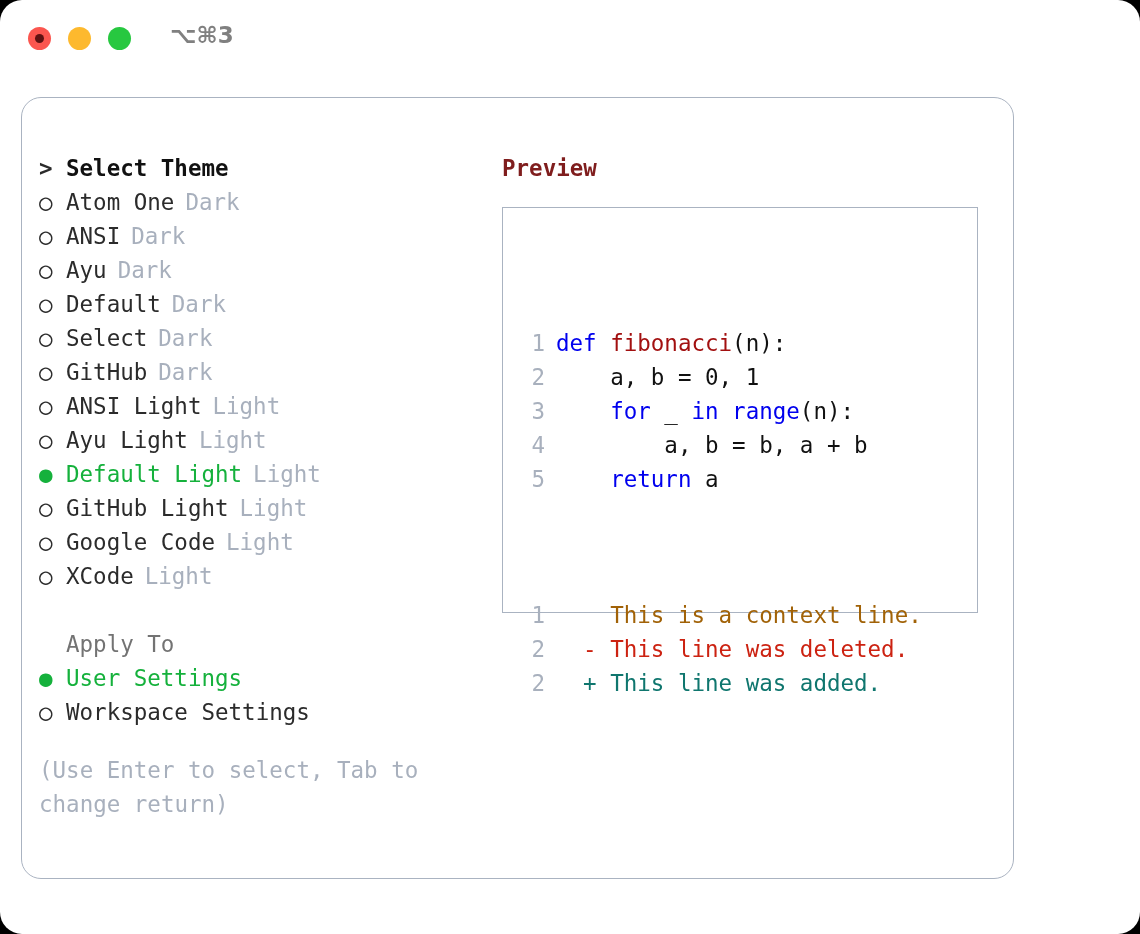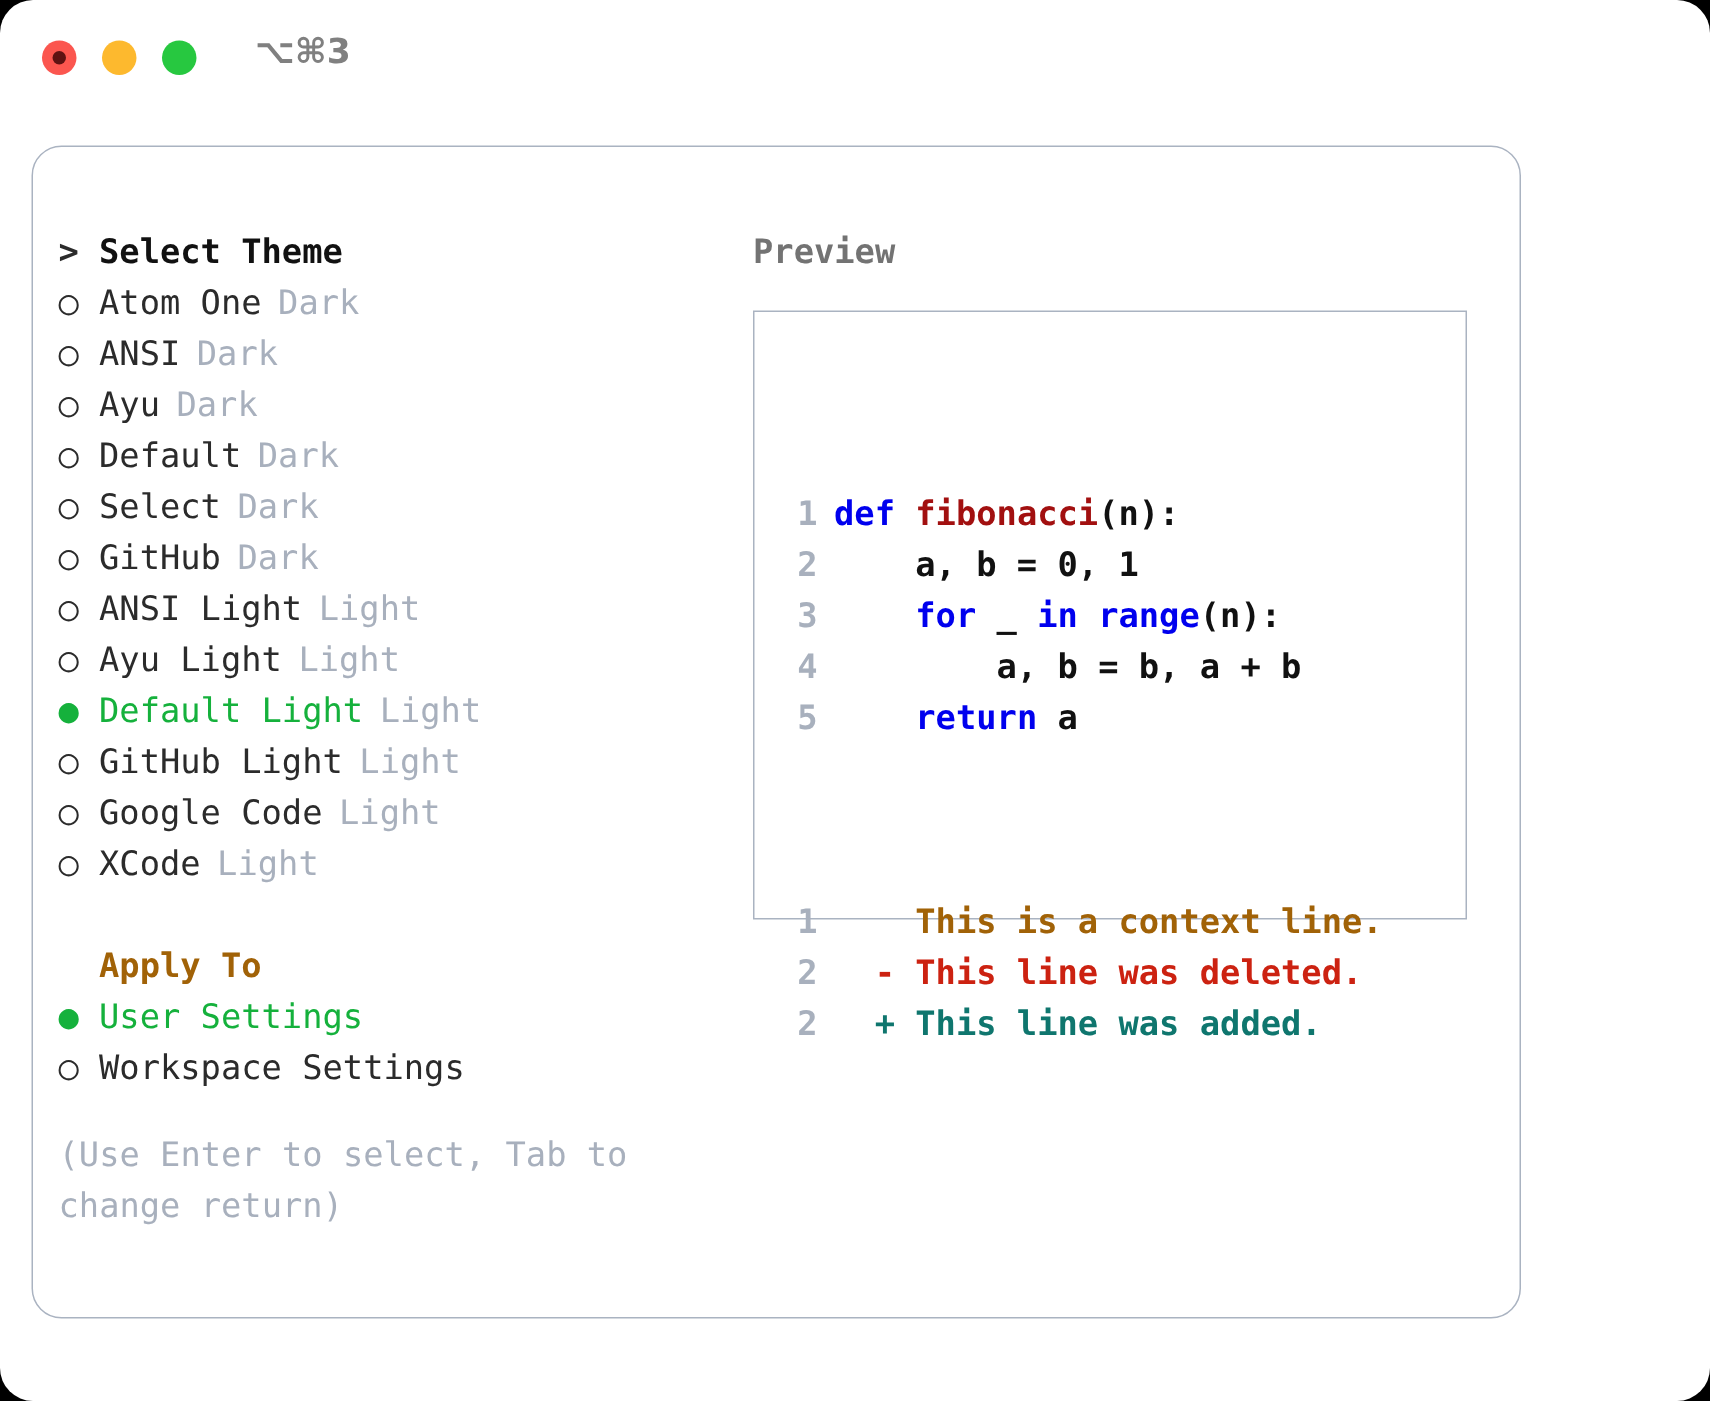--- a/index.html
+++ b/index.html
@@ -105,22 +105,22 @@
   .variant {
     color: #a8b0bd;
     margin-left: 11px;
   }
   .row.selected .variant { color: #a8b0bd; }
   .spacer { height: 34px; }
   .group-title {
     height: 34px;
     line-height: 34px;
     font-size: 22.5px;
-    font-weight: bold;
-    color: #a16207;
+    font-weight: normal;
+    color: #737373;
     padding-left: 27px;
     white-space: nowrap;
   }
   .hint {
     margin-top: 24px;
     font-size: 22.5px;
     line-height: 34px;
     color: #a8b0bd;
     width: 400px;
   }
@@ -128,41 +128,41 @@
   
   .right-col {
     position: absolute;
     left: 480px;
     top: 53px;
     width: 490px;
   }
   .preview-title {
     font-size: 22.5px;
     font-weight: bold;
-    color: #737373;
+    color: #7f1d1d;
     line-height: 34px;
   }
   .preview-box {
     margin-top: 22px;
     width: 476px;
     height: 406px;
     border: 1.6px solid #aab3c1;
     box-sizing: border-box;
     background: #ffffff;
     position: relative;
   }
   .code {
     position: absolute;
     left: 16px;
     top: 50px;
     font-size: 22.5px;
     line-height: 34px;
     white-space: pre;
   }
-  .code-line { white-space: pre; font-weight: bold; }
+  .code-line { white-space: pre; }
   .ln {
     display: inline-block;
     width: 26px;
     text-align: right;
     color: #a8b0bd;
     margin-right: 11px;
   }
   .kw   { color: #0000ee; }
   .fn   { color: #a21010; }
   .plain{ color: #111111; }

